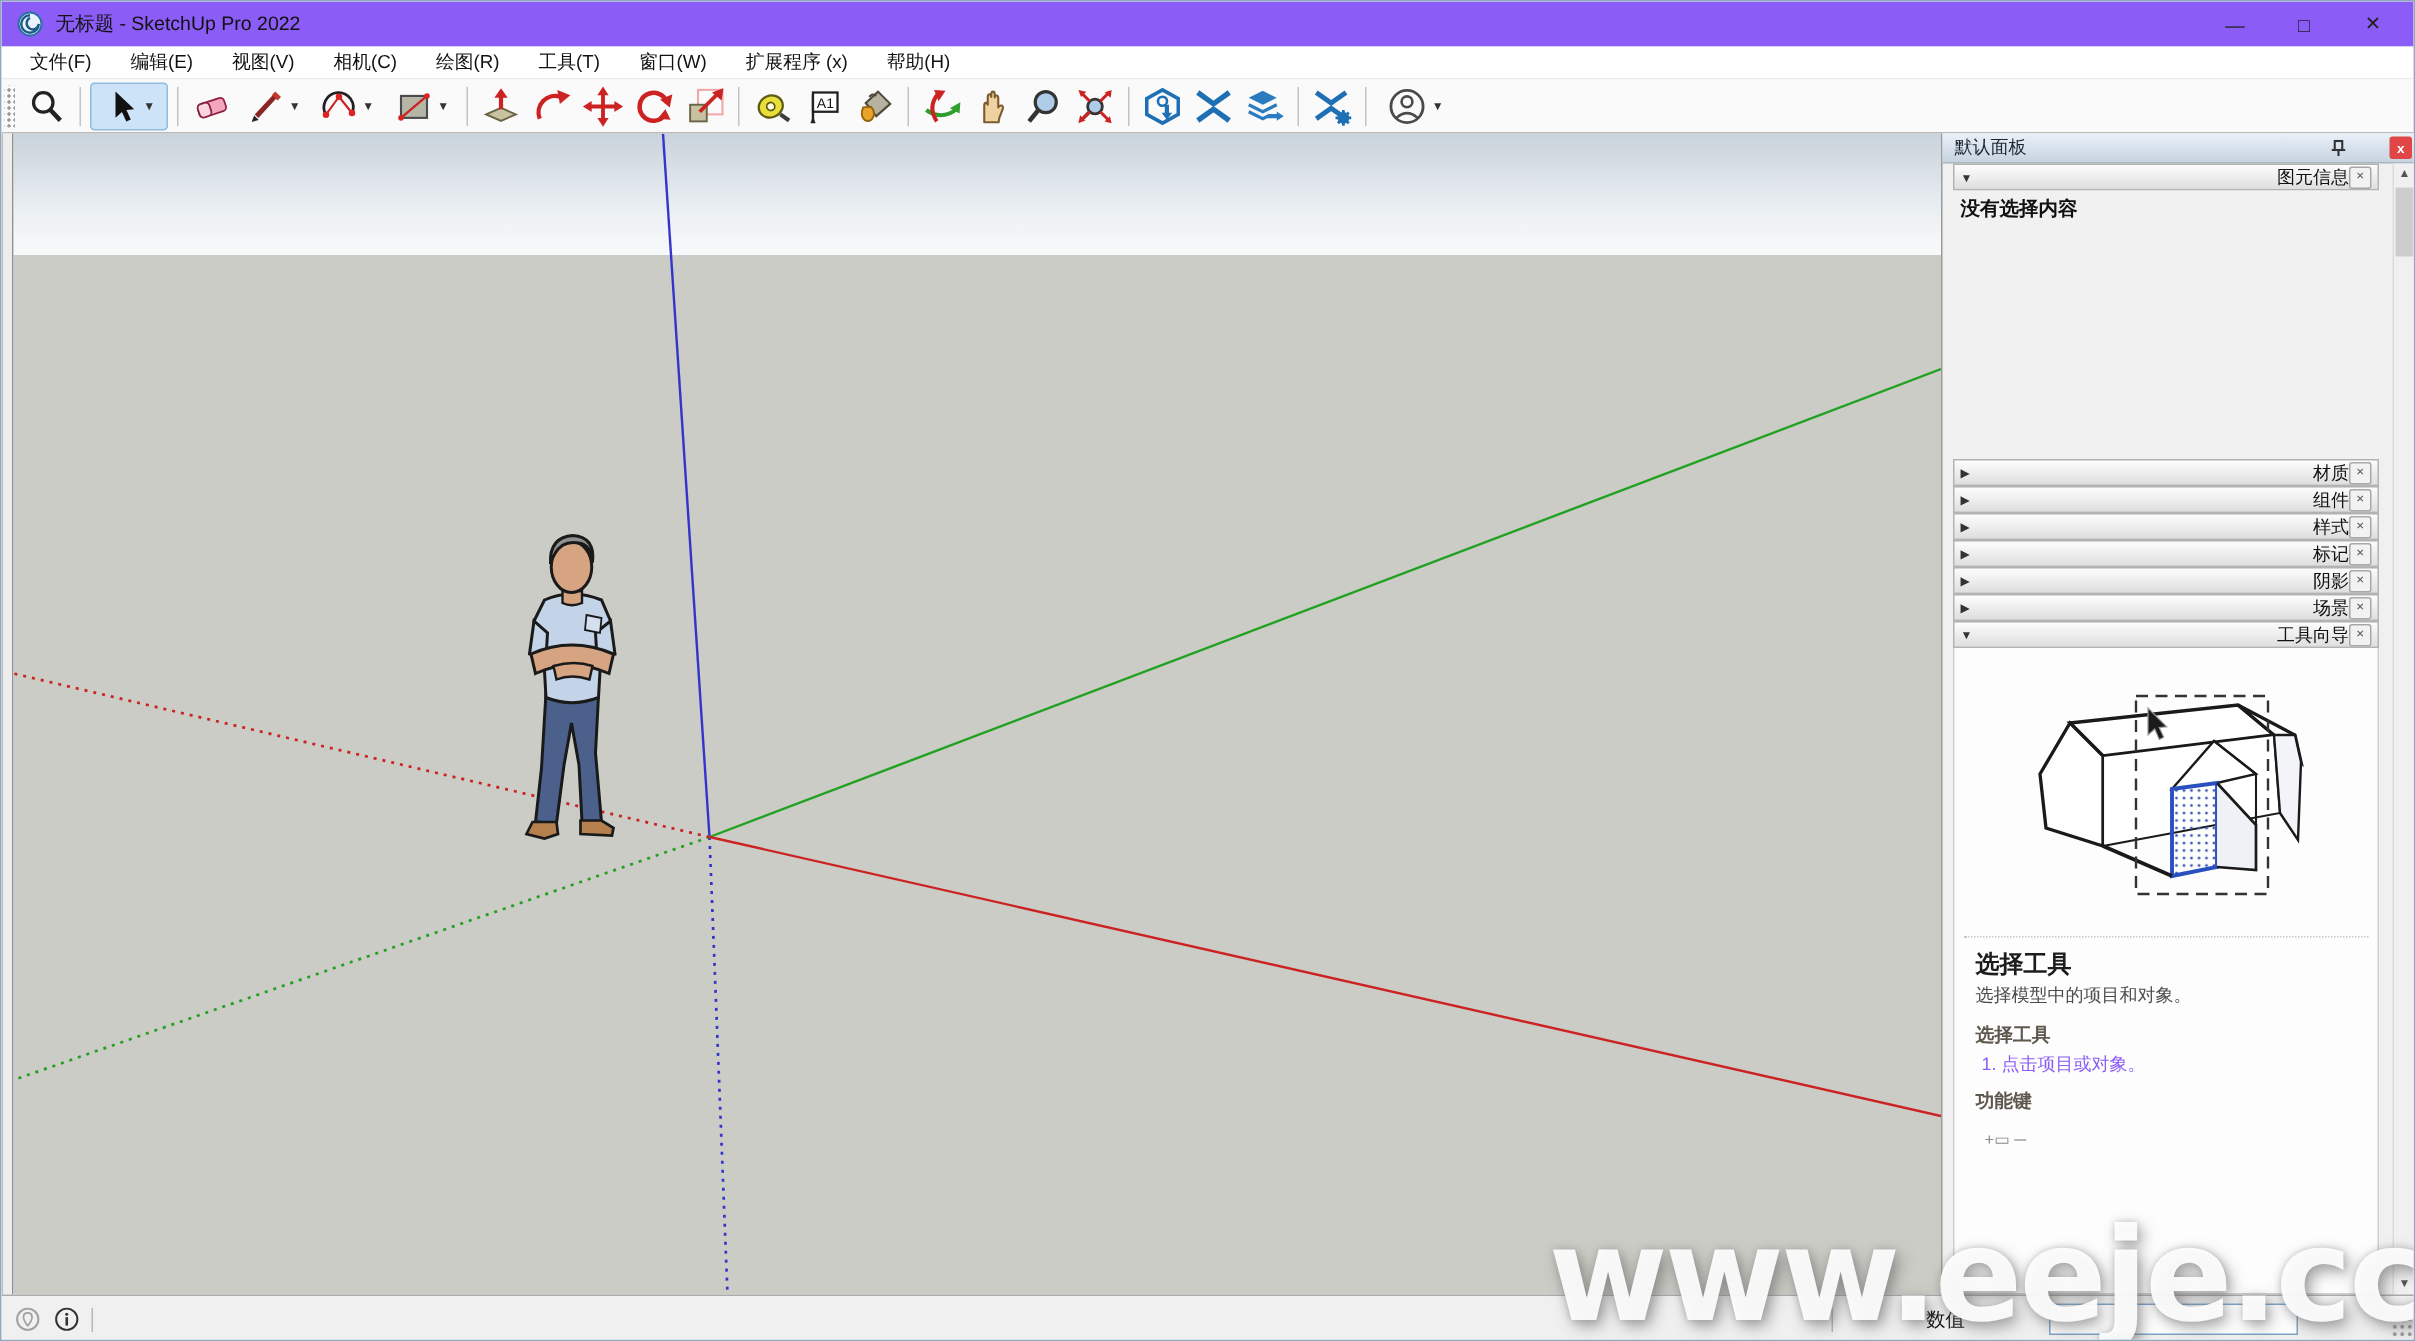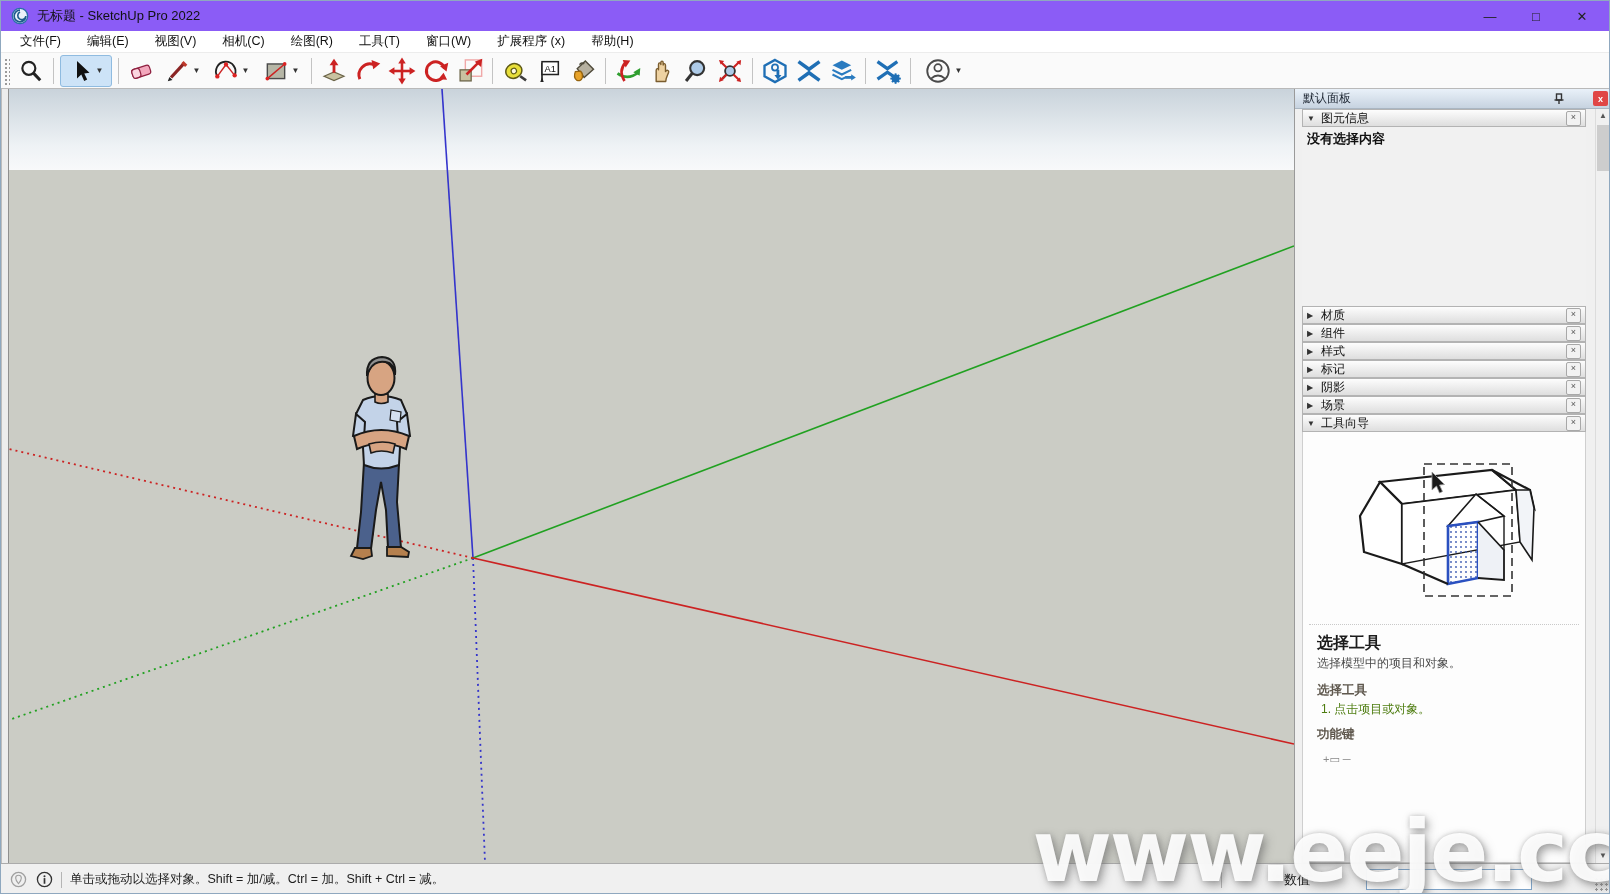--- a/index.html
+++ b/index.html
@@ -49,34 +49,34 @@
     background:linear-gradient(#e9f1f9,#c7d3e0);display:flex;align-items:center;
     padding-left:8px;box-sizing:border-box;border-bottom:1px solid #aab6c2;gap:20px;}
   .panel-title{font-size:12px;color:#1b2430;flex:1;}
   .pin-btn{width:16px;height:16px;margin-right:6px;display:flex;align-items:center;justify-content:center;}
   .panel-close{width:15px;height:15px;background:#e04646;color:#fff;font-size:9px;font-weight:bold;
     display:flex;align-items:center;justify-content:center;border-radius:2px;margin-right:3px;}
   .sec-bar{position:absolute;left:7px;width:284px;height:18px;
     background:linear-gradient(#fdfdfd,#dedede);border:1px solid #b3b3b3;box-sizing:border-box;
     display:flex;align-items:center;font-size:12px;color:#111;padding:0 4px;}
   .sec-arrow{font-size:8px;color:#333;width:14px;}
-  .sec-label{flex:1;}
+  .sec-label{flex:1;text-align:right;}
   .sec-close{width:13px;height:13px;border:1px solid #a8a8a8;background:#f2f2f2;color:#555;
     font-size:9px;line-height:11px;text-align:center;border-radius:2px;}
   .entity-empty{position:absolute;left:12px;top:41px;font-size:13px;font-weight:bold;color:#111;}
   .entity-area{position:absolute;left:7px;top:38px;width:284px;height:178px;background:#f1f1f1;}
   .instructor{position:absolute;left:7px;top:343px;width:284px;height:431px;background:#fdfdfd;
     border:1px solid #cfcfcf;border-top:none;box-sizing:border-box;overflow:hidden;}
   .house-wrap{margin:18px auto 0 auto;width:200px;height:160px;}
   .inst-sep{border-top:1px dotted #c9c9c9;margin:14px 6px 0 6px;}
   .inst-text{padding:6px 12px 0 14px;}
   .inst-h1{font-size:16px;font-weight:bold;color:#1c1c1c;margin:2px 0 1px 0;}
   .inst-desc{font-size:12px;color:#4c4c4c;margin:0 0 10px 0;}
   .inst-h2{font-size:12.5px;font-weight:bold;color:#5f584e;margin:8px 0 2px 0;}
-  .inst-step{font-size:12px;color:#4d7c0f;margin:0 0 4px 4px;}
+  .inst-step{font-size:12px;color:#8b5cf6;margin:0 0 4px 4px;}
   .inst-ul{margin:2px 0 0 0;padding-left:17px;font-size:12px;color:#333;}
   .inst-ul li{margin-bottom:3px;line-height:1.35;}
   .kbd{font-family:"DejaVu Sans Mono",monospace;font-size:10.5px;color:#3c3c3c;}
   .inst-frag{font-size:11px;color:#8a8a8a;margin:10px 0 0 6px;}
   
   .pscroll{position:absolute;left:300px;top:20px;width:14px;height:754px;background:#f0f0f0;
     border-left:1px solid #dcdcdc;}
   .pscroll .arr{position:absolute;left:0;width:14px;height:14px;font-size:8px;color:#555;
     text-align:center;line-height:14px;}
   .pscroll .thumb{position:absolute;left:1px;top:16px;width:12px;height:46px;background:#cdcdcd;}
@@ -504,21 +504,20 @@
   <svg class="sb-icon" viewBox="0 0 18 18">
     <circle cx="9" cy="9" r="7.5" fill="none" stroke="#a0a0a0" stroke-width="1.4"></circle>
     <path d="M9,4.5 Q12,4.5 12,7.5 Q12,10 9,13.5 Q6,10 6,7.5 Q6,4.5 9,4.5 Z" fill="none" stroke="#a0a0a0" stroke-width="1.2"></path>
   </svg>
   <svg class="sb-icon" viewBox="0 0 18 18">
     <circle cx="9" cy="9" r="7.5" fill="none" stroke="#333" stroke-width="1.4"></circle>
     <circle cx="9" cy="5.5" r="1.1" fill="#333"></circle>
     <rect x="8.1" y="7.5" width="1.8" height="6" fill="#333"></rect>
   </svg>
   <div class="sb-sep"></div>
-  <span class="sb-hint">单击或拖动以选择对象。Shift = 加/减。Ctrl = 加。Shift + Ctrl = 减。</span>
 
   <div class="sb-right">
     <div class="sb-sep"></div>
     <span class="sb-measure-label">数值</span>
     <input class="sb-measure-input" value="" style="">
     <div class="sb-grip"></div>
   </div>
 </div>
 
 <div class="watermark">www.eeje.cc</div>

